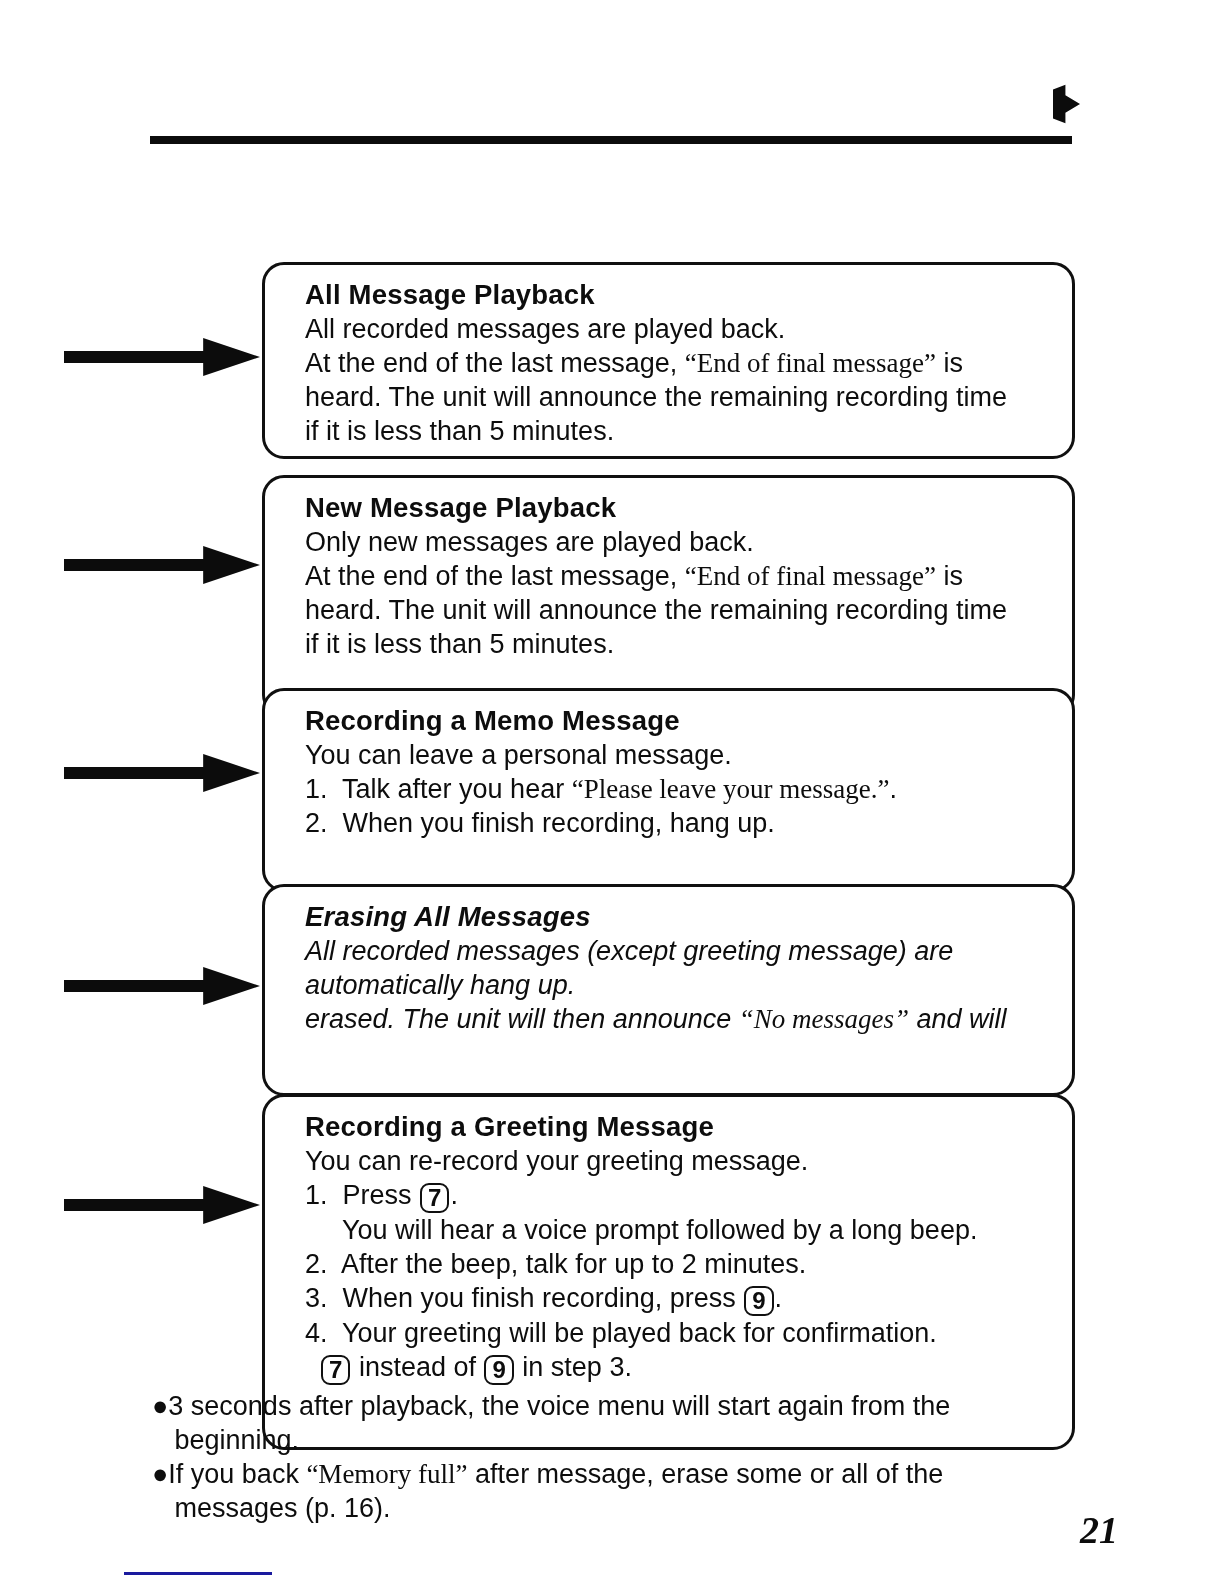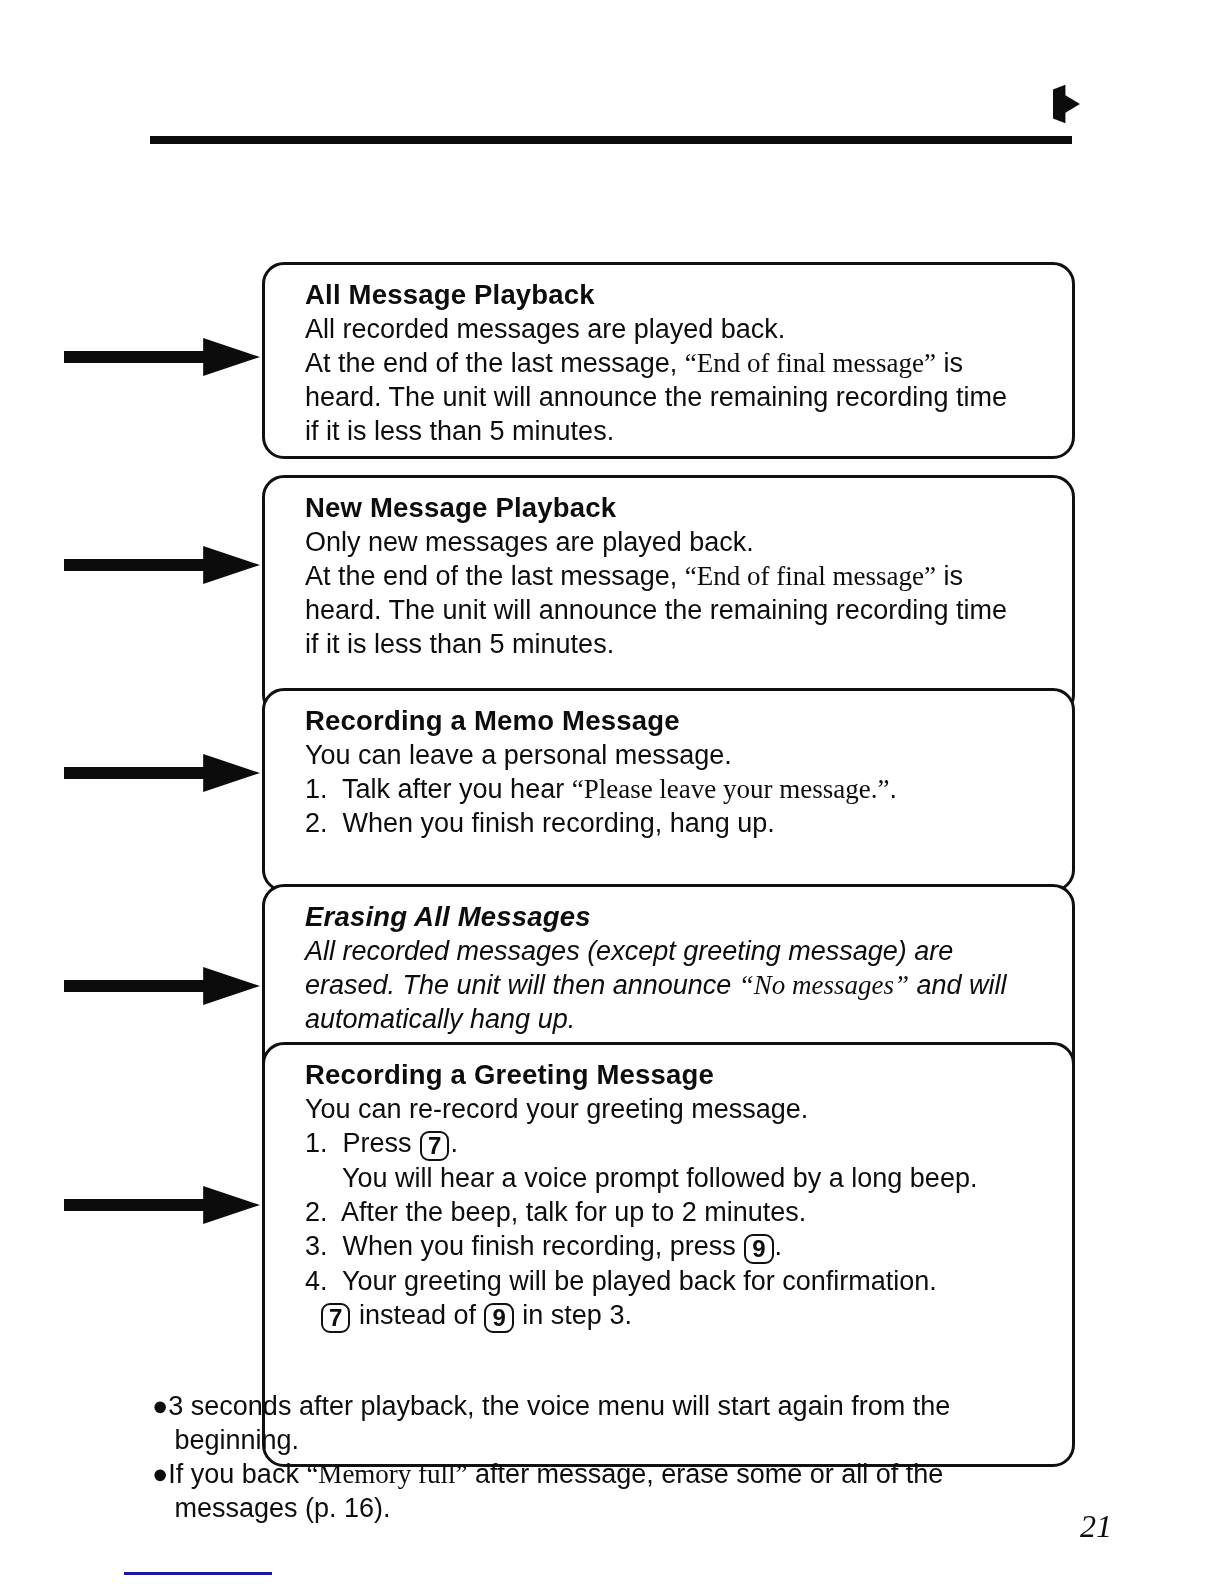--- a/index.html
+++ b/index.html
@@ -27,35 +27,35 @@
 
   .box {
     position:absolute; left:262px; width:813px; box-sizing:border-box;
     background:#fff; border:3px solid #101010; border-radius:22px;
     padding:13px 26px 18px 40px;
   }
   .box-1 { top:262px; height:197px; }
   .box-2 { top:475px; height:242px; }
   .box-3 { top:688px; height:204px; }
   .box-4 { top:884px; height:212px;font-style:italic; }
-  .box-5 { top:1042px; height:425px; }
+  .box-5 { top:1094px; height:356px; }
 
   .box-title { margin:0; font-size:27.5px; line-height:34px; font-weight:700; letter-spacing:0.2px; }
   .line { font-size:27px; line-height:34px; white-space:pre; }
   .seg-sans  { font-family:"Liberation Sans","DejaVu Sans",sans-serif; }
   .seg-serif { font-family:"Liberation Serif","DejaVu Serif",serif; }
   .seg-key {
     display:inline-block; font-weight:700; font-size:24px; line-height:25px;
     border:2.5px solid #101010; border-radius:9px; padding:0 6px 1px 6px;
     margin:0 1px; vertical-align:-2px;
   }
   .footnotes { position:absolute; left:152px; top:1389px; }
   .page-number {
     position:absolute; left:1080px; top:1508px; font-family:"Liberation Serif","DejaVu Serif",serif;
-    font-style:italic; font-weight:400; font-size:32px; color:#0c0c0c;
+    font-style:italic; font-weight:700; font-size:38px; color:#0c0c0c;
   }
   .footer-blue-line { position:absolute; left:124px; top:1572px; width:148px; height:3px; background:#1a1a9e; }
 </style>
 </head>
 <body>
 
 <div class="page">
   <div class="top-arrow"></div>
   <div class="header-rule"></div>
 
@@ -92,22 +92,22 @@
           <div class="line"><span class="seg-sans">You can leave a personal message.</span></div>
           <div class="line"><span class="seg-sans">1.  Talk after you hear </span><span class="seg-serif">“Please leave your message.”</span><span class="seg-sans">.</span></div>
           <div class="line"><span class="seg-sans">2.  When you finish recording, hang up.</span></div>
         </div>
   </section>
 
   <section class="box box-4">
     <h3 class="box-title">Erasing All Messages</h3>
     <div class="box-body">
           <div class="line"><span class="seg-sans">All recorded messages (except greeting message) are</span></div>
+          <div class="line"><span class="seg-sans">automatically hang up.</span></div>
           <div class="line"><span class="seg-sans">erased. The unit will then announce </span><span class="seg-serif">“No messages”</span><span class="seg-sans"> and will</span></div>
-          <div class="line"><span class="seg-sans">automatically hang up.</span></div>
         </div>
   </section>
 
   <section class="box box-5">
     <h3 class="box-title">Recording a Greeting Message</h3>
     <div class="box-body">
           <div class="line"><span class="seg-sans">You can re-record your greeting message.</span></div>
           <div class="line"><span class="seg-sans">1.  Press </span><span class="seg-key">7</span><span class="seg-sans">.</span></div>
           <div class="line"><span class="seg-sans">     You will hear a voice prompt followed by a long beep.</span></div>
           <div class="line"><span class="seg-sans">2.  After the beep, talk for up to 2 minutes.</span></div>

